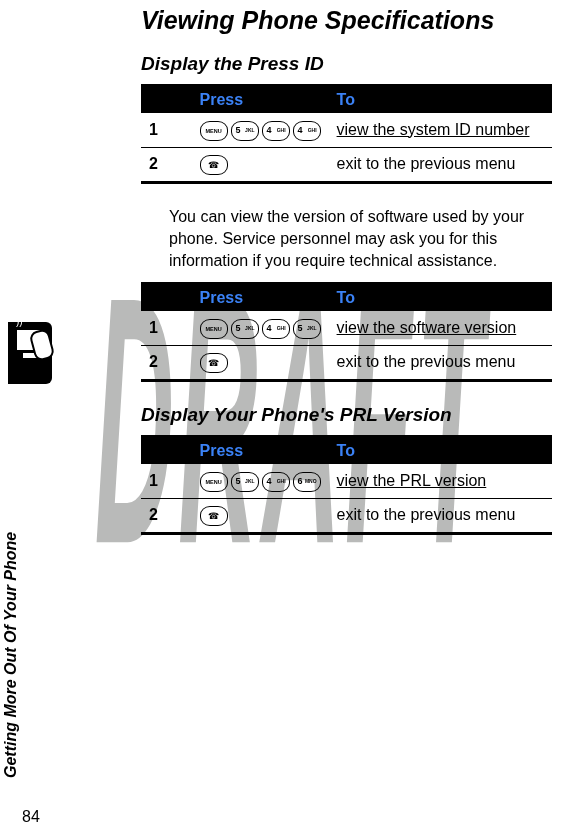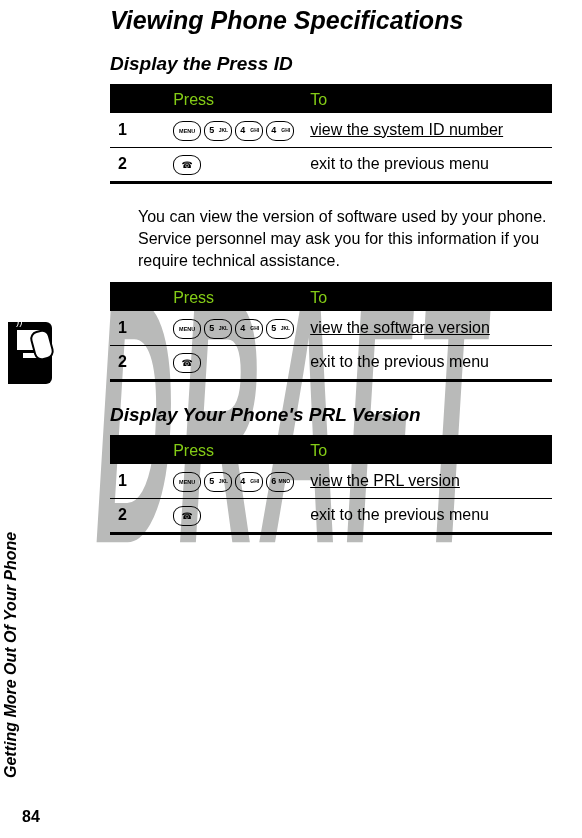--- a/index.html
+++ b/index.html
@@ -1,45 +1,45 @@
 <!DOCTYPE html>
 <html><head>
 <meta charset="utf-8">
 <style>
   html,body{margin:0;padding:0;background:#fff;font-family:Arial,Helvetica,sans-serif;color:#000;}
   .page{position:relative;width:582px;height:838px;margin:0 auto;box-sizing:border-box;}
   .watermark{position:absolute;top:50%;left:50%;transform:translate(-50%,-50%) rotate(0deg);font-size:110px;font-weight:900;color:#b9bab9;letter-spacing:4px;z-index:0;user-select:none;font-style:italic;}
   .watermark::before{content:attr(data-wm);display:block;transform:scaleY(3.2);transform-origin:center;}
-  .content{position:relative;z-index:1;padding:6px 30px 0 110px;box-sizing:border-box;}
+  .content{position:relative;z-index:1;padding:6px 30px 0 110px;box-sizing:border-box;margin-left:31px;}
   h1{font-size:25px;font-style:italic;font-weight:800;margin:0 0 18px 0;line-height:1.15;font-family:Arial,Helvetica,sans-serif;}
   h2{font-size:19px;font-style:italic;font-weight:800;margin:0 0 8px 0;line-height:1.2;}
   p{font-size:16px;margin:0 0 10px 0;line-height:1.38;}
   .indent{padding-left:28px;}
   table{border-collapse:collapse;width:100%;margin:6px 0 22px 0;font-size:16px;}
-  thead th{background:#000;color:#84cc16;text-align:left;font-weight:400;padding:4px 8px;border-top:3px solid #000;}
+  thead th{background:#000;color:#3b82f6;text-align:left;font-weight:700;padding:4px 8px;border-top:3px solid #000;}
   thead th:first-child{width:42px;}
   tbody td{padding:6px 8px;vertical-align:middle;}
   .rule{border-bottom:1px solid #000;}
   .rule-heavy{border-bottom:3px solid #000;}
   .rownum{font-weight:800;}
   .keyrow{display:inline-flex;gap:3px;align-items:center;}
   .key{display:inline-block;width:26px;height:18px;border:1.5px solid #000;border-radius:10px/9px;}
   .key.menu::after{content:"MENU";display:block;font-size:5.5px;line-height:18px;text-align:center;font-weight:700;}
   .key.end::after{content:"\260E";display:block;font-size:9px;line-height:18px;text-align:center;}
   .key.k5::before{content:"5";}
   .key.k4::before{content:"4";}
   .key.k6::before{content:"6";}
   .key.k5::after{content:"JKL";}
   .key.k4::after{content:"GHI";}
   .key.k6::after{content:"MNO";}
   .key.num{position:relative;}
   .key.num::before{position:absolute;left:4px;top:3px;font-size:9px;font-weight:700;}
   .key.num::after{position:absolute;right:3px;top:5px;font-size:5px;font-weight:700;}
   .sidebar-text{position:absolute;left:20px;bottom:60px;transform:rotate(-90deg);transform-origin:left bottom;font-size:16px;font-style:italic;font-weight:800;white-space:nowrap;}
-  .page-num{position:absolute;left:22px;bottom:12px;font-size:16px;font-weight:700;}
+  .page-num{position:absolute;left:22px;bottom:12px;font-size:16px;font-weight:400;}
   .sidebar-icon{position:absolute;left:8px;top:322px;z-index:1;}
   .sidebar-icon .tab{width:44px;height:62px;background:#000;border-radius:0 6px 6px 0;position:relative;}
   .sidebar-icon .screen{position:absolute;left:7px;top:6px;width:26px;height:20px;background:#fff;border:2px solid #000;border-radius:2px;}
   .sidebar-icon .stand{position:absolute;left:14px;top:30px;width:14px;height:5px;background:#fff;border:1.5px solid #000;}
   .sidebar-icon .phone{position:absolute;left:24px;top:8px;width:16px;height:26px;border:2px solid #000;border-radius:8px;background:#fff;transform:rotate(-15deg);}
   .sidebar-icon .waves{position:absolute;left:8px;top:-2px;font-size:10px;color:#fff;line-height:4px;}
   .c2b{width:250px;text-decoration:underline;}
 </style>
 </head>
 <body>

